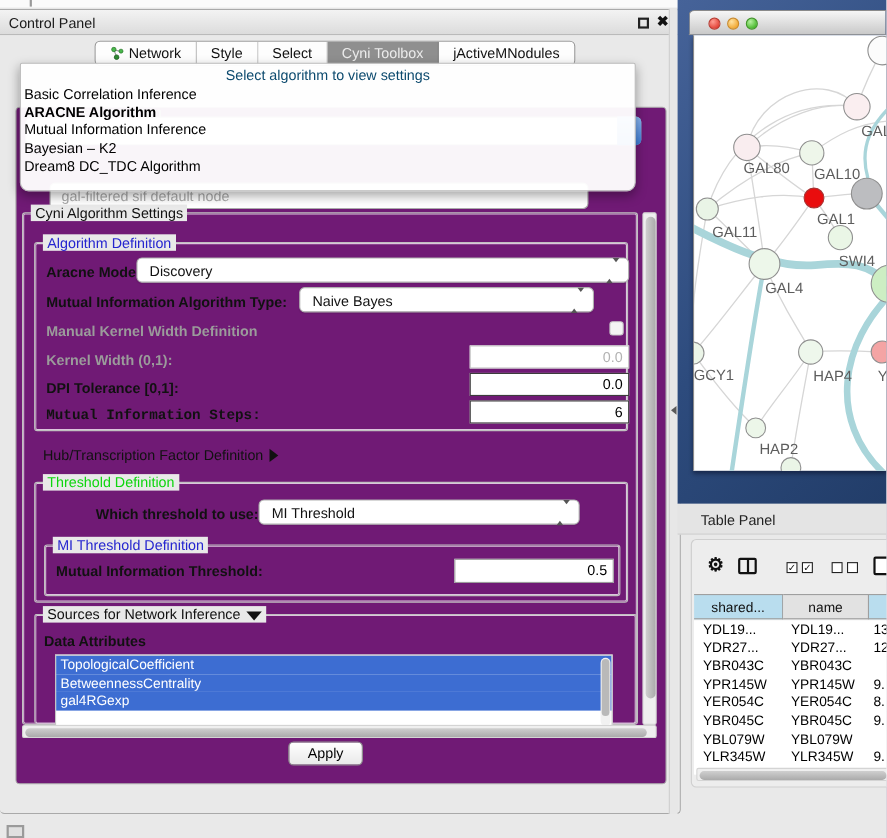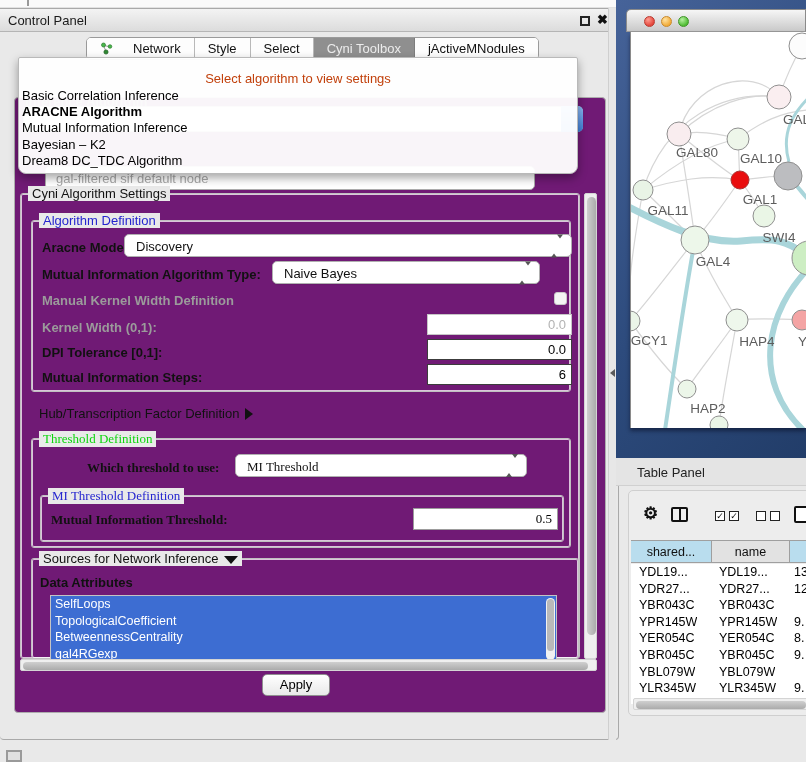--- a/index.html
+++ b/index.html
@@ -16,40 +16,40 @@
   .cp-window { left:0; top:8px; width:619px; height:732px; background:#e9e9e9;
     border:1px solid #a9a9a9; border-left:none; border-radius:0 4px 4px 4px; }
   .cp-titlebar { left:0; top:0; width:617px; height:23px;
     background:linear-gradient(#f3f3f3,#dcdcdc); border-bottom:1px solid #b5b5b5; border-radius:0 4px 0 0; }
   .cp-title { left:8px; top:4px; font-size:13px; color:#1a1a1a; }
   .float-box { left:580px; top:7px; width:10px; height:10px; border:2px solid #222; }
   .close-x { left:597px; top:3px; font-size:13px; font-weight:bold; color:#111; }
 
   
   .tabbar { display:flex; height:23px; border:1px solid #9a9a9a; border-radius:5px; overflow:hidden; background:#fff; }
-  .tab { display:flex; align-items:center; gap:20px; padding:0 13px; font-size:13px; color:#111;
+  .tab { display:flex; align-items:center; gap:4px; padding:0 13px; font-size:13px; color:#111;
     border-right:1px solid #b9b9b9; background:#fdfdfd; white-space:nowrap; }
   .tab:last-child { border-right:none; }
   .tab.selected { background:#8f8f8f; color:#ececec; border-right-color:#7d7d7d; }
 
   
   .inf-panel { left:14px; top:88px; width:592px; height:616px; border:1px solid #adadad;
     border-radius:4px; background:#701a75; }
 
   
   .hidden-label { left:10px; top:-4px; font-size:13px; font-weight:bold; color:#8f8f8f; }
   .aqua-combo { background:#fff; border:1px solid #ababab; border-radius:5px; }
   .aqua-cap { position:absolute; right:-1px; top:-1px; bottom:-1px; width:22px; border-radius:0 5px 5px 0;
     background:linear-gradient(#8cb8f2,#3c7cd6); }
   .ghost-combo-text { position:absolute; left:10px; top:4px; font-size:13px; color:#a9a9a9; white-space:nowrap; }
 
   
   .popup { left:18px; top:57px; width:560px; height:117px; background:rgba(255,255,255,0.955);
     border:1px solid #b9b9b9; border-radius:2px 2px 8px 8px; box-shadow:0 4px 10px rgba(0,0,0,0.35); z-index:30; }
-  .popup-header { text-align:center; font-size:13px; color:#c2410c; padding-top:13px; }
+  .popup-header { text-align:center; font-size:13px; color:#0c4a6e; padding-top:3px; }
   .popup-item { font-size:13px; color:#000; line-height:16.2px; padding-left:3px; white-space:nowrap; }
   .popup-item.bold { font-weight:bold; }
 
   
   .group { border:1px solid #c0c0c0; border-radius:3px; box-shadow:inset 0 0 0 1px rgba(255,255,255,0.75); }
   .group-title { position:absolute; top:-8px; left:7px; background:#e9e9e9; padding:0 4px;
     font-size:13px; color:#111; white-space:nowrap; }
   .group-title.blue { color:#2525cf; }
   .group-title.green { color:#0ed60e; }
 
@@ -207,29 +207,29 @@
 
         <div class="abs lbl disabled" style="left:10px; top:72px;">Manual Kernel Width Definition</div>
         <div class="abs checkbox" style="left:522px; top:71px;"></div>
 
         <div class="abs lbl disabled" style="left:10px; top:99px;">Kernel Width (0,1):</div>
         <div class="abs field disabled" style="left:395px; top:93px; width:145px; height:21px;">0.0</div>
 
         <div class="abs lbl" style="left:10px; top:124px;">DPI Tolerance [0,1]:</div>
         <div class="abs field" style="left:395px; top:118px; width:145px; height:21px;">0.0</div>
 
-        <div class="abs lbl" style="left:10px; top:149px;">Mutual Information Steps:</div>
+        <div class="abs lbl" style="left:10px; top:149px;font-family:Liberation Mono, monospace;">Mutual Information Steps:</div>
         <div class="abs field" style="left:395px; top:143px; width:145px; height:21px;">6</div>
       </div>
 
       <div class="abs" style="left:18px; top:212px; font-size:13px; color:#111;">
         <span>Hub/Transcription Factor Definition</span><span class="tri-right"></span>
       </div>
 
-      <div class="abs group" style="left:10px; top:244px; width:540px; height:110px;font-family:Liberation Serif, serif;">
+      <div class="abs group" style="left:10px; top:244px; width:540px; height:110px;">
         <span class="group-title green">Threshold Definition</span>
 
         <div class="abs lbl" style="left:55px; top:21px;">Which threshold to use:</div>
         <div class="abs combo" style="left:203px; top:15px; width:292px; height:23px;">
           <span class="val">MI Threshold</span>
           <span class="stepper"><span class="arr-up"></span><span class="arr-dn"></span></span>
         </div>
 
         <div class="abs group" style="left:8px; top:56px; width:524px; height:47px;">
           <span class="group-title blue">MI Threshold Definition</span>
@@ -237,21 +237,20 @@
           <div class="abs field soft" style="left:372px; top:12px; width:145px; height:22px;">0.5</div>
         </div>
       </div>
 
       <div class="abs group" style="left:10px; top:364px; width:548px; height:100px; border-bottom:none; overflow:visible;">
         <span class="group-title"><span>Sources for Network Inference</span><span class="tri-down"></span></span>
 
         <div class="abs lbl" style="left:8px; top:16px;">Data Attributes</div>
 
         <div class="abs attr-list" style="left:18px; top:36px; width:507px; height:65px;">
-          <div class="attr-item">SelfLoops</div>
           <div class="attr-item">TopologicalCoefficient</div>
           <div class="attr-item">BetweennessCentrality</div>
           <div class="attr-item">gal4RGexp</div>
           <div class="list-vscroll">
               <div class="thumb"></div>
             </div>
         </div>
       </div>
     </div>
 

